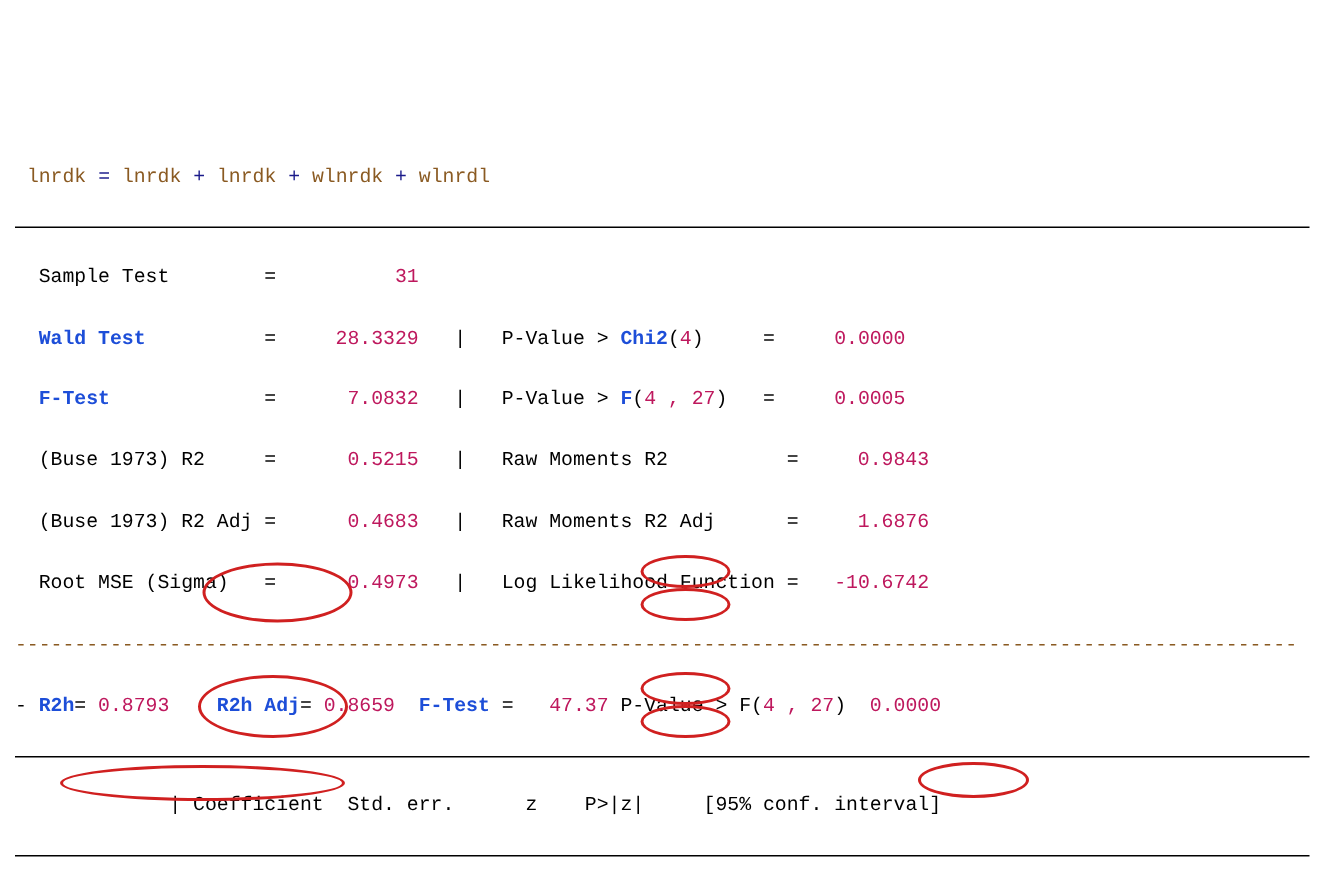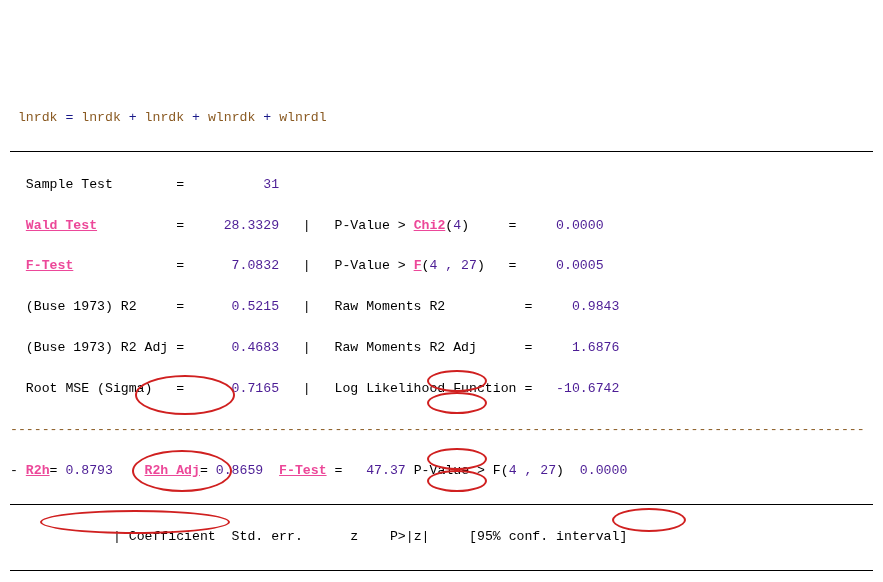--- a/index.html
+++ b/index.html
@@ -8,23 +8,23 @@
     font-family: "Consolas", "Menlo", "Courier New", monospace;
     font-size: 13.2px;
     line-height: 1.55;
     color: #000;
     background: #fff;
     white-space: pre;
     position: relative;
     width: 883px;
     box-sizing: border-box;
   }
-  .kw { color: #ec4899; font-weight: bold; text-decoration: underline; }
+  .kw { color: #1d4ed8; font-weight: bold; }
   .str { color: #8a5a22; }
-  .num { color: #4c1d95; }
+  .num { color: #be185d; }
   .op  { color: #1a1a8a; }
   .hr1 {
     border-top: 1.5px solid #000;
     margin: 2px 0 2px 0;
   }
   .dash { color: #8a5a22; }
   .line { display: block; }
   .overlay {
     position: absolute;
     left: 0; top: 0;
@@ -43,21 +43,21 @@
 
 
 
 <span class="line"> <span class="str">lnrdk</span> <span class="op">=</span> <span class="str">lnrdk</span> <span class="op">+</span> <span class="str">lnrdk</span> <span class="op">+</span> <span class="str">wlnrdk</span> <span class="op">+</span> <span class="str">wlnrdl</span></span>
 <div class="hr1"></div>
 <span class="line">  <span>Sample Test</span>        =          <span class="num">31</span></span>
 <span class="line">  <span class="kw">Wald Test</span>          =     <span class="num">28.3329</span>   |   <span>P-Value &gt; </span><span class="kw">Chi2</span>(<span class="num">4</span>)     =     <span class="num">0.0000</span></span>
 <span class="line">  <span class="kw">F-Test</span>             =      <span class="num">7.0832</span>   |   <span>P-Value &gt; </span><span class="kw">F</span>(<span class="num">4 , 27</span>)   =     <span class="num">0.0005</span></span>
 <span class="line">  <span>(Buse 1973) R2</span>     =      <span class="num">0.5215</span>   |   <span>Raw Moments R2</span>          =     <span class="num">0.9843</span></span>
 <span class="line">  <span>(Buse 1973) R2 Adj</span> =      <span class="num">0.4683</span>   |   <span>Raw Moments R2 Adj</span>      =     <span class="num">1.6876</span></span>
-<span class="line">  <span>Root MSE (Sigma)</span>   =      <span class="num">0.7165</span>   |   <span>Log Likelihood Function</span> =   <span class="num">-10.6742</span></span>
+<span class="line">  <span>Root MSE (Sigma)</span>   =      <span class="num">0.4973</span>   |   <span>Log Likelihood Function</span> =   <span class="num">-10.6742</span></span>
 <span class="line dash">------------------------------------------------------------------------------------------------------------</span>
 <span class="line">- <span class="kw">R2h</span>= <span class="num">0.8793</span>    <span class="kw">R2h Adj</span>= <span class="num">0.8659</span>  <span class="kw">F-Test</span> =   <span class="num">47.37</span> <span>P-Value &gt; F(</span><span class="num">4 , 27</span>)  <span class="num">0.0000</span></span>
 <div class="hr1"></div>
 <span class="line">             | <span>Coefficient</span>  <span>Std. err.</span>      <span>z</span>    <span>P&gt;|z|</span>     <span>[95% conf. interval]</span></span>
 <div class="hr1"></div>
 
 
 
 
 

